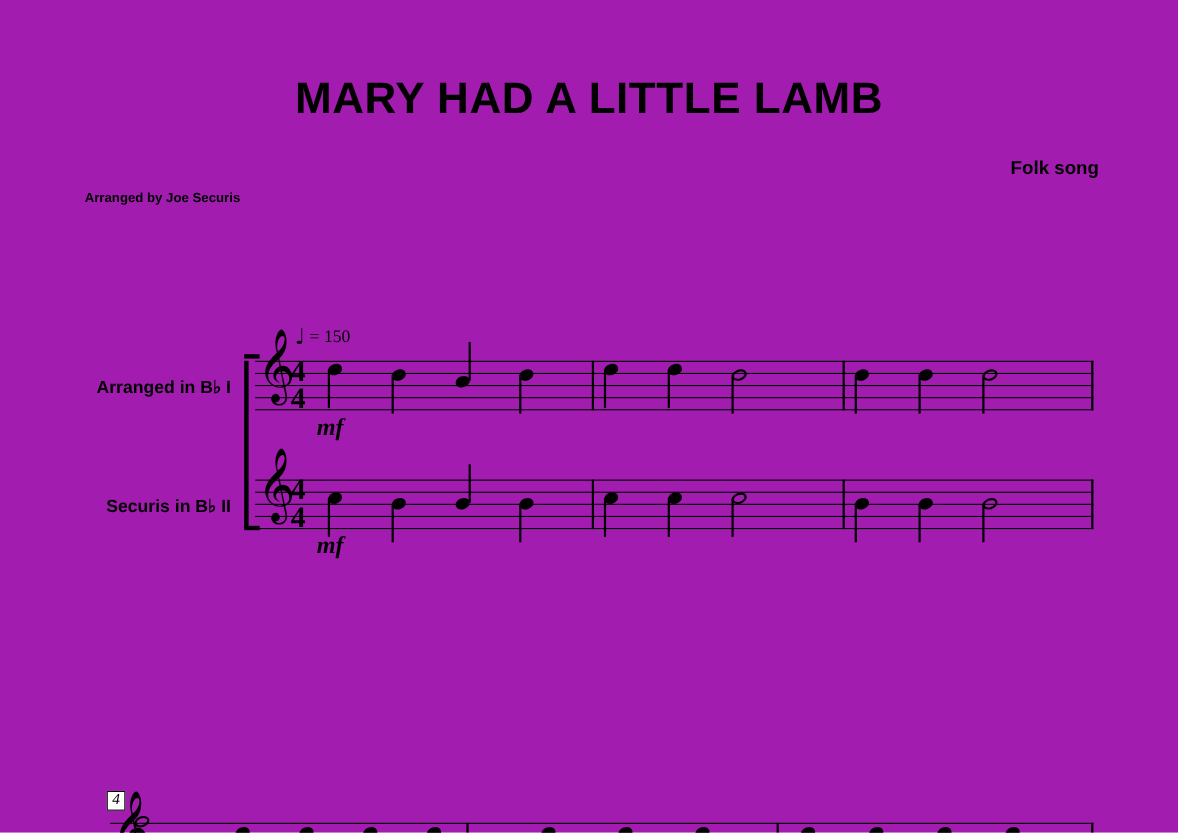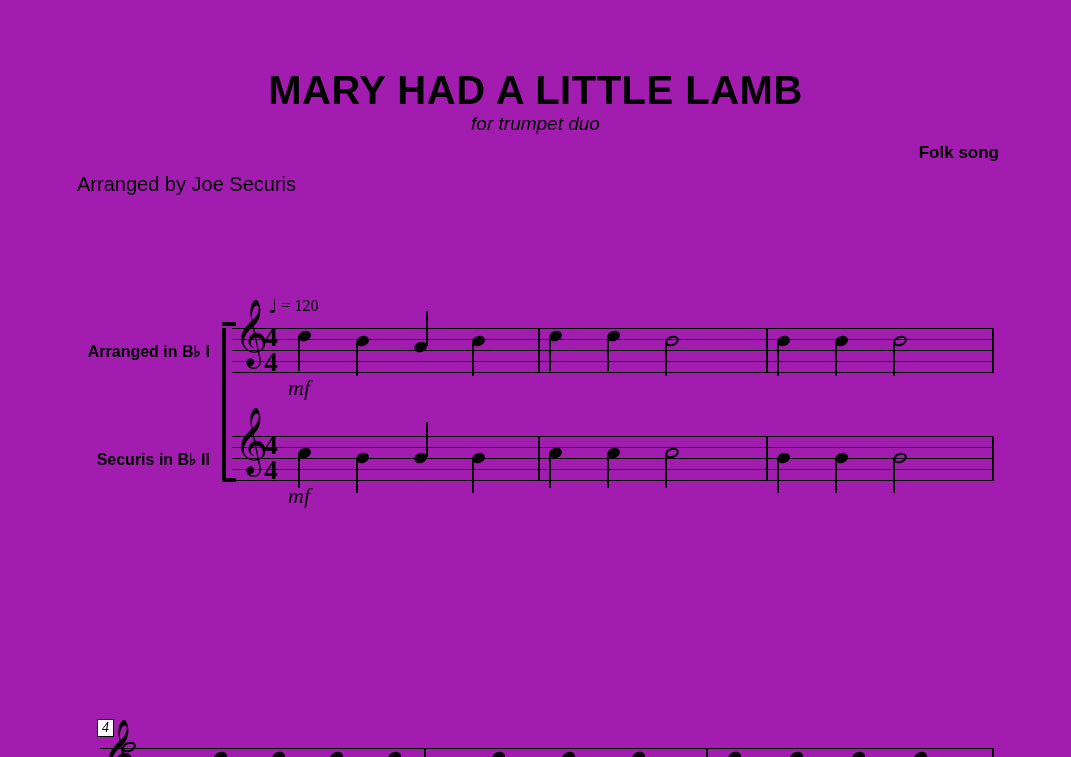--- a/index.html
+++ b/index.html
@@ -48,22 +48,23 @@
     position: absolute;
     right: 72px; top: 143px;
     font-size: 17px;
     font-weight: bold;
     text-align: right;
     color: #000;
   }
   .arranger {
     position: absolute;
     left: 77px; top: 173px;
-    font-size: 20px;
-    color: #000;
+    font-size: 12px;
+    color: #000;
+    font-weight: bold;
   }
 
   
   .tempo {
     position: absolute;
     left: 268px; top: 292px;
     font-size: 16px;
     font-family: "Liberation Serif", serif;
     white-space: nowrap;
   }
@@ -127,21 +128,21 @@
     font-weight: bold;
     text-align: right;
     white-space: nowrap;
     color: #000;
   }
 
   .dynamic {
     position: absolute;
     font-family: "Liberation Serif", serif;
     font-style: italic;
-    font-weight: normal;
+    font-weight: bold;
     font-size: 22px;
     color: #000;
   }
 
   
   .note { position: absolute; }
   .note .head {
     position: absolute;
     width: 13px;
     height: 9.5px;
@@ -183,27 +184,26 @@
     background: #fff;
     color: #000;
   }
 </style>
 </head>
 <body>
 
 <div class="page">
 
   <div class="title">MARY HAD A LITTLE LAMB</div>
-  <div class="subtitle">for trumpet duo</div>
   <div class="composer">Folk song</div>
   <div class="arranger">Arranged by Joe Securis</div>
 
   <div class="tempo">
     <span class="note-glyph">♩</span>
-    <span>= 120</span>
+    <span>= 150</span>
   </div>
 
   <div class="system">
 
     <div class="sysbar" style="left:222px; top:328px; height:152px;"></div>
     <div class="barline" style="left:222px; top:322px; width:14px; height:4px;"></div>
     <div class="barline" style="left:222px; top:478px; width:14px; height:4px;"></div>
 
     <div class="instr-label" style="left:40px; top:342px; width:170px;">Arranged in B♭ I</div>
 

